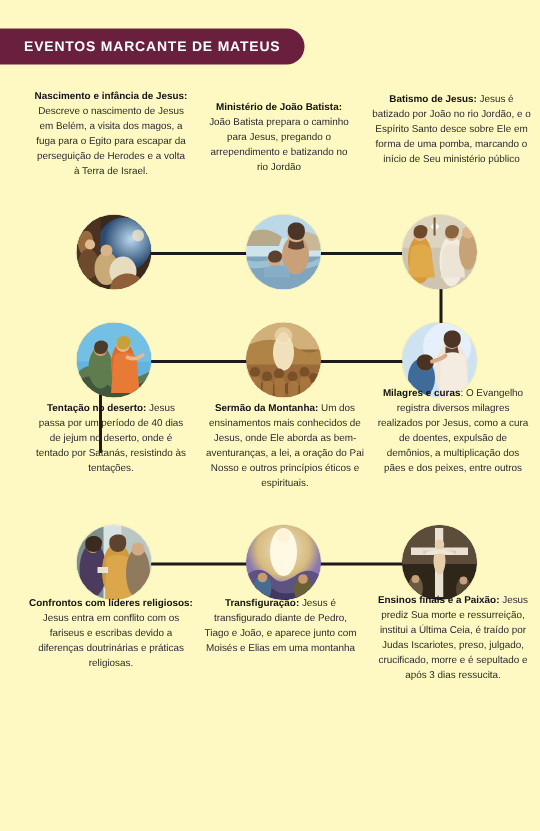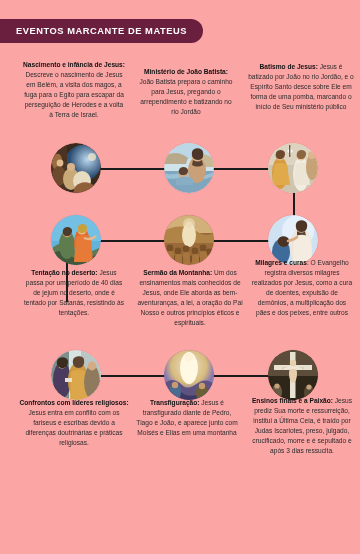--- a/index.html
+++ b/index.html
@@ -2,21 +2,21 @@
 <html><head>
 <meta charset="utf-8">
 <style>
   * { box-sizing: border-box; margin: 0; padding: 0; }
   html, body {
     width: 360px; height: 554px;
     background: #ffffff;
     font-family: "Liberation Sans", sans-serif;
     overflow: hidden;
   }
-  .page { position: relative; width: 360px; height: 554px; background:#fca5a5; }
+  .page { position: relative; width: 360px; height: 554px; background:#fef9c3; }
 
   
   .title-banner{
     position:absolute; left:-14px; top:19px;
     height:24px; padding:0 16px 0 30px;
     background:#6B1F3F;
     border-radius:0 14px 14px 0;
     display:flex; align-items:center;
   }
   .title-banner .title-text{

